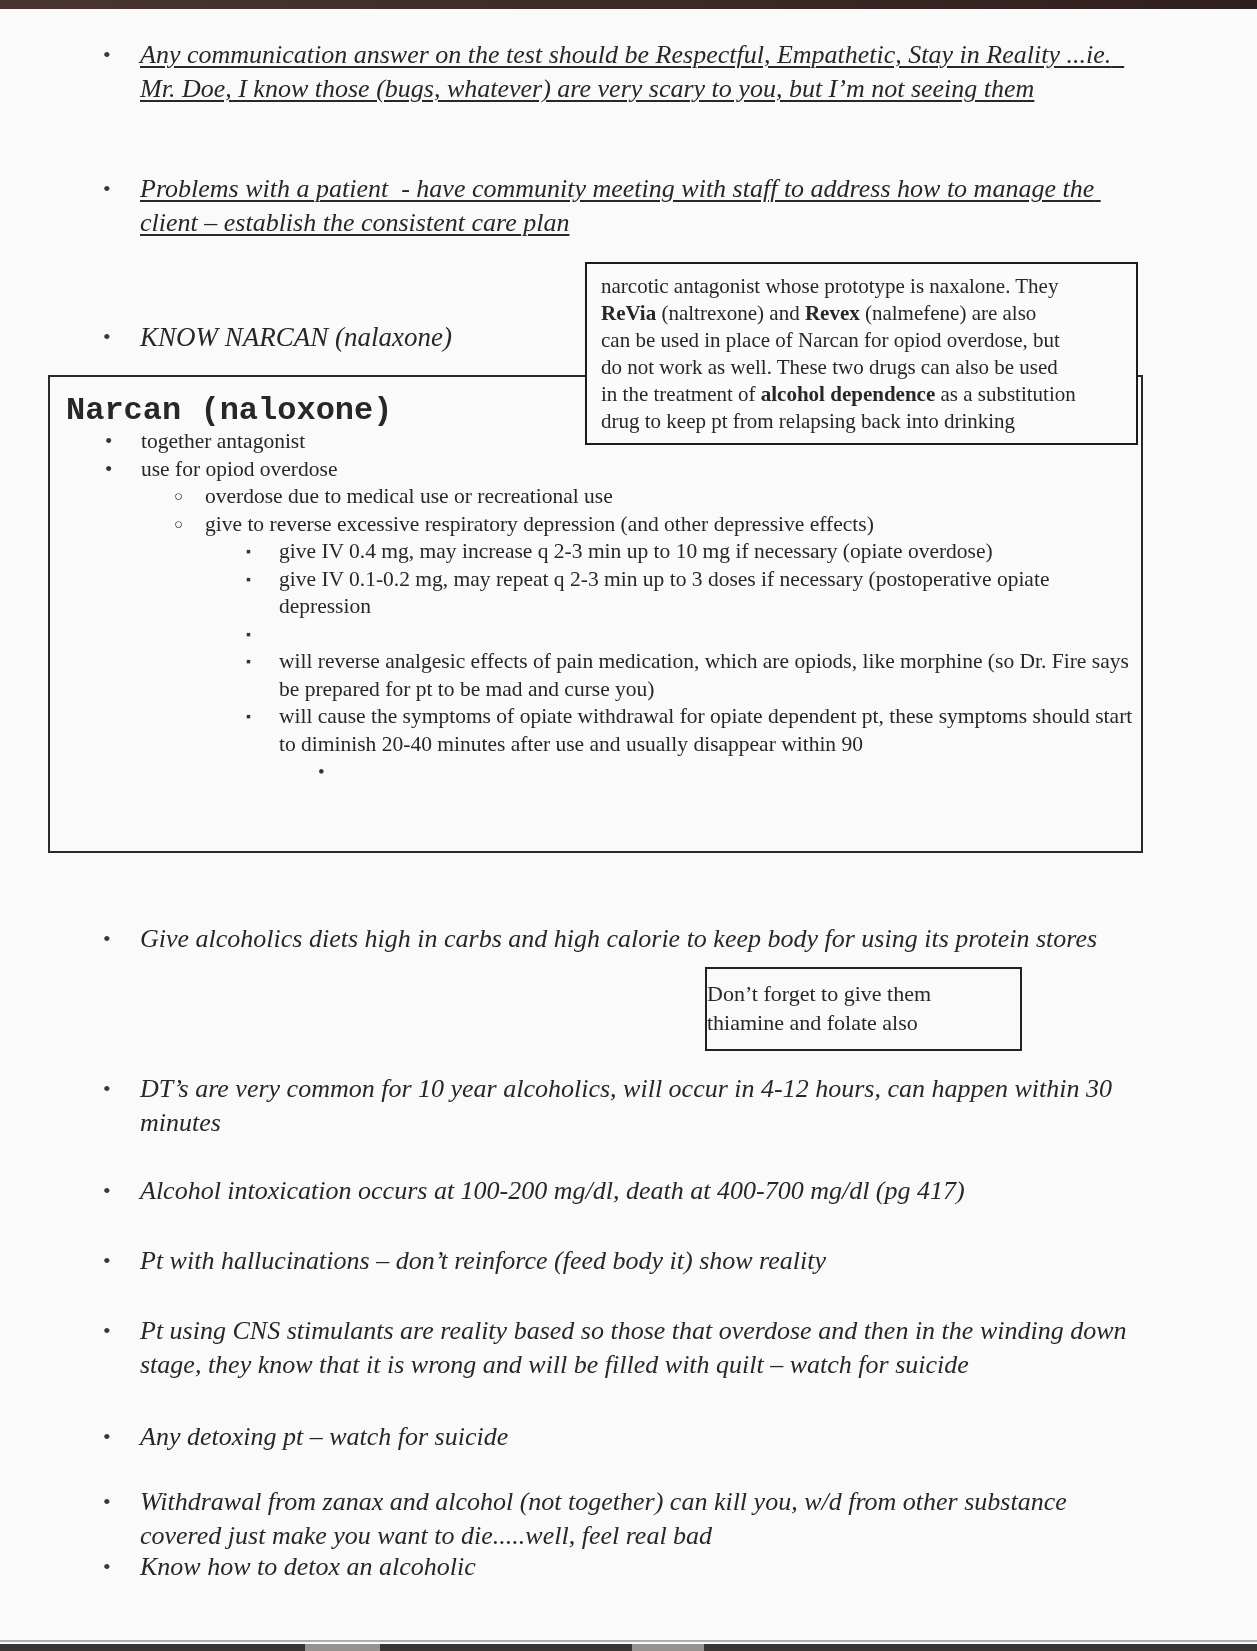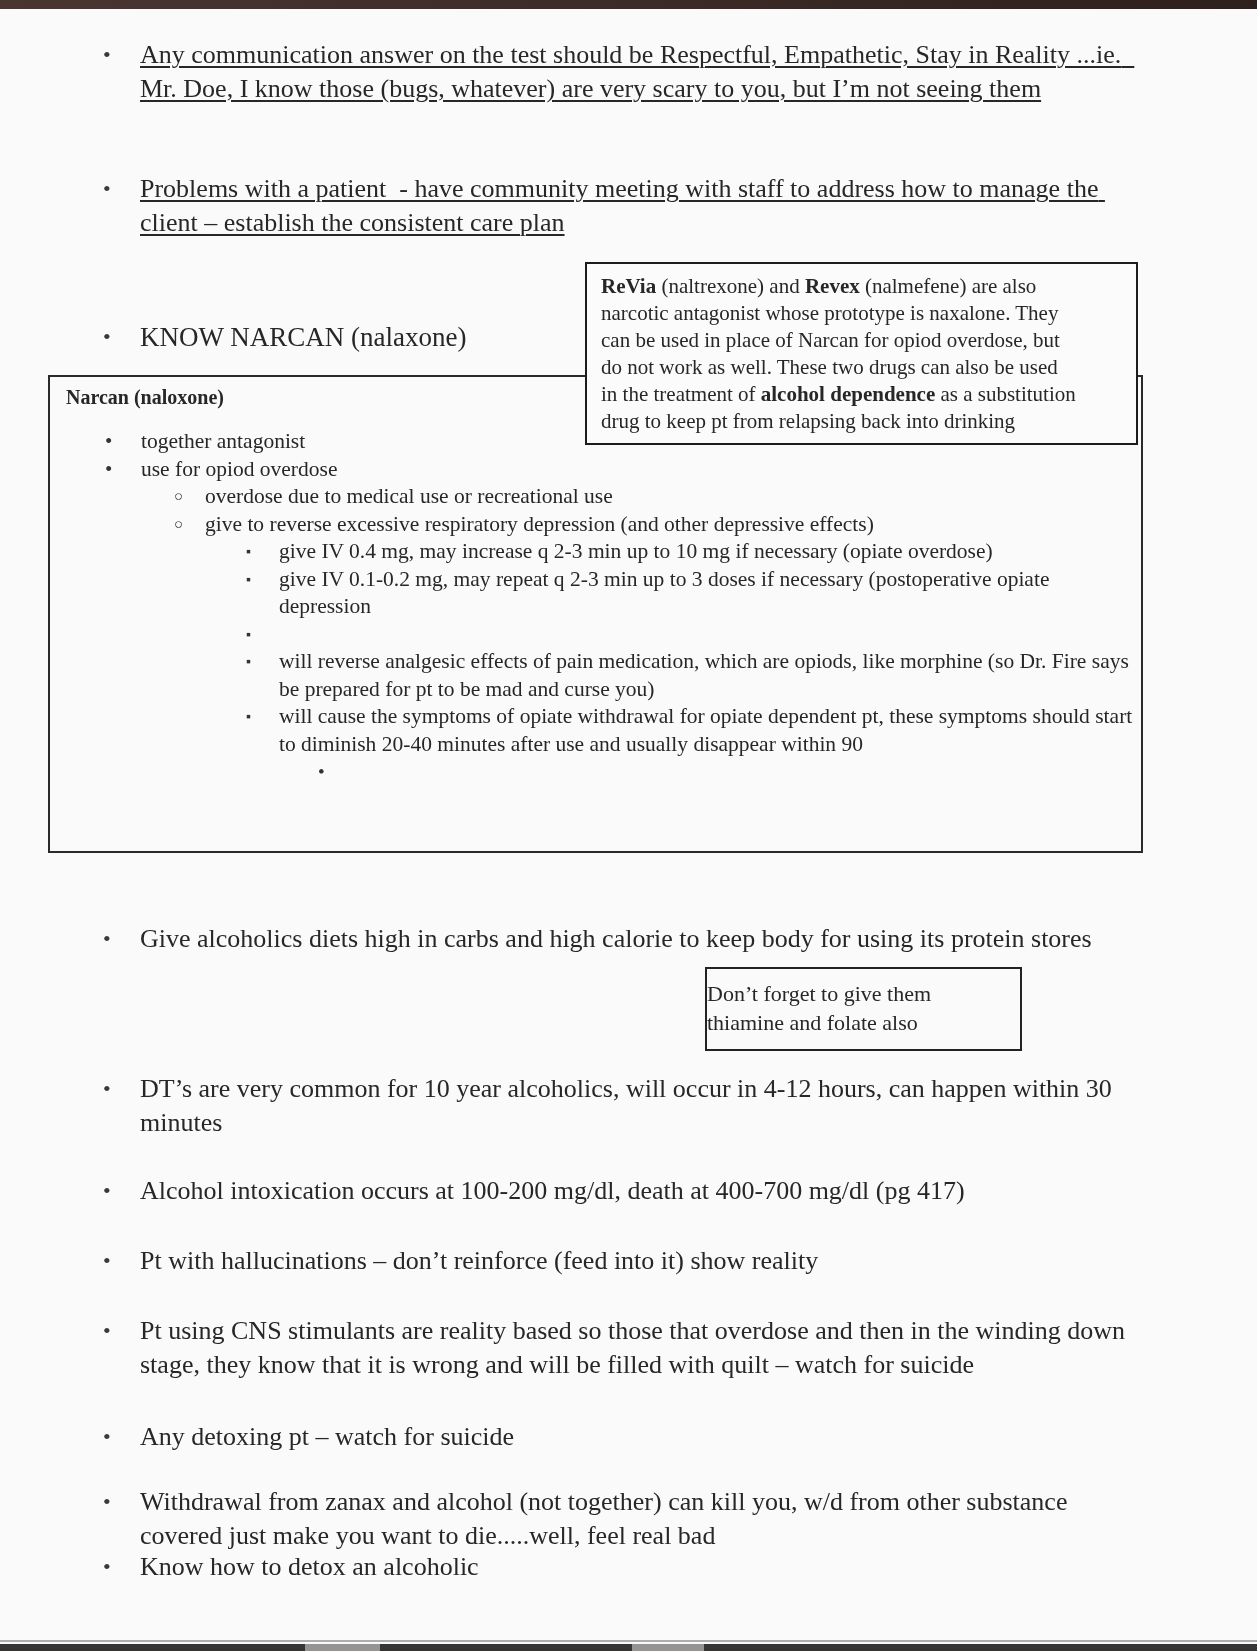--- a/index.html
+++ b/index.html
@@ -11,21 +11,21 @@
   .paper-edge{position:absolute;top:1640px;left:0;width:100%;height:2px;background:#b0aeac;}
   .scanbar-bottom{position:absolute;top:1644px;left:0;right:0;height:7px;background:#383634;}
   .scan-patch{position:absolute;top:1644px;height:7px;background:#969492;}
   .patch-a{left:305px;width:75px;}
   .patch-b{left:632px;width:72px;}
 
   
   .bullet{position:absolute;left:103px;display:flex;}
   .mk{flex:none;width:37px;font-size:22px;line-height:34px;color:#3a3a3a;}
   .tx{flex:1;font-size:26px;line-height:34px;white-space:pre-wrap;}
-  .it{}
+  .it{font-style:italic;}
   .ul{text-decoration:underline;text-decoration-thickness:1.5px;text-underline-offset:3px;}
   .i1{top:38px;width:1040px;}
   .i2{top:172px;width:1040px;}
   .know{top:320px;width:700px;}
   .know .tx{font-size:27px;}
   .m1{top:922px;width:1030px;}
   .m2{top:1072px;width:1030px;}
   .m3{top:1174px;width:1030px;}
   .m4{top:1244px;width:1030px;}
   .m5{top:1314px;width:1040px;}
@@ -34,21 +34,21 @@
   .m8{top:1550px;width:1030px;}
 
   
   .revia{position:absolute;left:585px;top:262px;width:553px;height:183px;box-sizing:border-box;
          background:#fcfbfb;border:2px solid #1c1c1c;z-index:3;padding:9px 14px;}
   .revia .line{font-size:21px;line-height:27px;white-space:nowrap;}
 
   
   .narcan{position:absolute;left:48px;top:375px;width:1095px;height:478px;box-sizing:border-box;
           border:2px solid #2a2a2a;z-index:1;}
-  .n-title{position:absolute;left:16px;top:9px;font-weight:bold;font-size:20px;}
+  .n-title{position:absolute;left:16px;top:15px;font-weight:bold;font-size:32px;font-family:Liberation Mono, monospace;}
   .n-items{position:absolute;left:0;top:51px;right:6px;}
   .n-item{display:flex;font-size:21.5px;line-height:27.5px;}
   .mk2{flex:none;color:#333;}
   .l1{padding-left:55px;}  .l1 .mk2{width:36px;font-size:21px;}
   .l2{padding-left:124px;} .l2 .mk2{width:31px;font-size:15px;}
   .l3{padding-left:196px;} .l3 .mk2{width:33px;font-size:14px;}
   .l4{padding-left:268px;} .l4 .mk2{width:33px;font-size:19px;}
 
   
   .thia{position:absolute;left:705px;top:967px;width:317px;height:84px;box-sizing:border-box;
@@ -72,22 +72,22 @@
         <div class="tx it ul">Problems with a patient  - have community meeting with staff to address how to manage the client – establish the consistent care plan</div>
       </div>
     </div>
 
   <div class="bullet know">
     <span class="mk">•</span>
     <div class="tx it">KNOW NARCAN (nalaxone)</div>
   </div>
 
   <div class="revia" id="revia-box">
+      <div class="line"><span>narcotic antagonist whose prototype is naxalone.  They</span></div>
       <div class="line"><b>ReVia</b><span> (naltrexone) and </span><b>Revex</b><span> (nalmefene) are also</span></div>
-      <div class="line"><span>narcotic antagonist whose prototype is naxalone.  They</span></div>
       <div class="line"><span>can be used in place of Narcan for opiod overdose, but</span></div>
       <div class="line"><span>do not work as well. These two drugs can also be used</span></div>
       <div class="line"><span>in the treatment of </span><b>alcohol dependence</b><span> as a substitution</span></div>
       <div class="line"><span>drug to keep pt from relapsing back into drinking</span></div>
     </div>
 
   <div class="narcan">
     <div class="n-title">Narcan (naloxone)</div>
     <div class="n-items" id="narcan-items">
         <div class="n-item l1">
@@ -144,21 +144,21 @@
       <div class="bullet m2">
         <span class="mk">•</span>
         <div class="tx it">DT’s are very common for 10 year alcoholics, will occur in 4-12 hours, can happen within 30 minutes</div>
       </div>
       <div class="bullet m3">
         <span class="mk">•</span>
         <div class="tx it">Alcohol intoxication occurs at 100-200 mg/dl, death at 400-700 mg/dl (pg 417)</div>
       </div>
       <div class="bullet m4">
         <span class="mk">•</span>
-        <div class="tx it">Pt with hallucinations – don’t reinforce (feed into it) show reality</div>
+        <div class="tx it">Pt with hallucinations – don’t reinforce (feed body it) show reality</div>
       </div>
       <div class="bullet m5">
         <span class="mk">•</span>
         <div class="tx it">Pt using CNS stimulants are reality based so those that overdose and then in the winding down stage, they know that it is wrong and will be filled with quilt – watch for suicide</div>
       </div>
       <div class="bullet m6">
         <span class="mk">•</span>
         <div class="tx it">Any detoxing pt – watch for suicide</div>
       </div>
       <div class="bullet m7">

